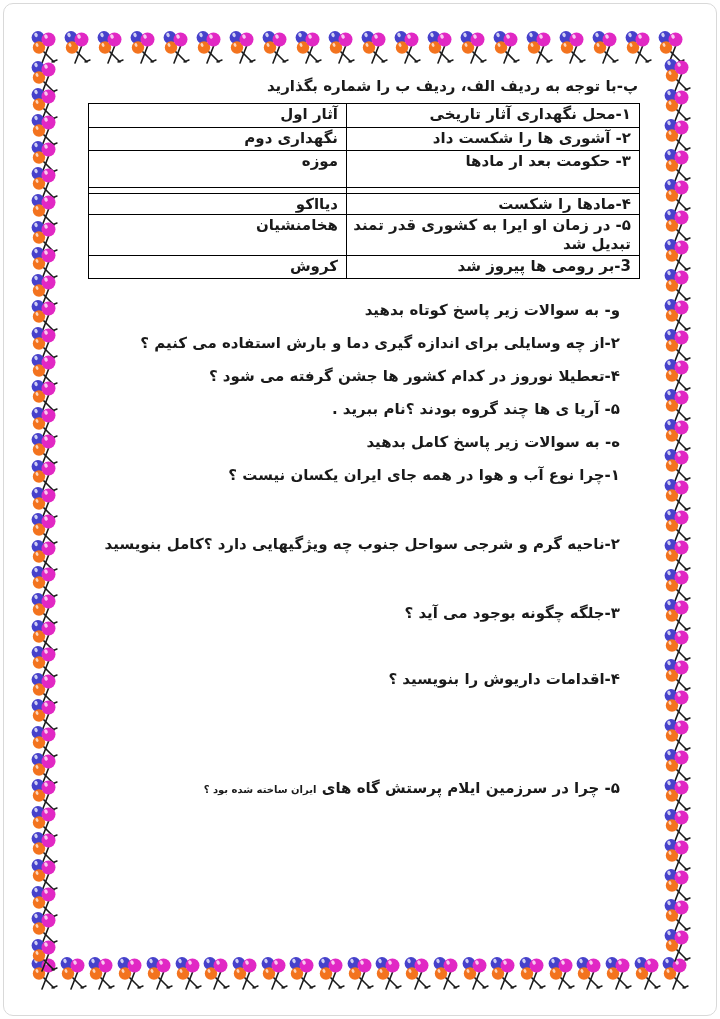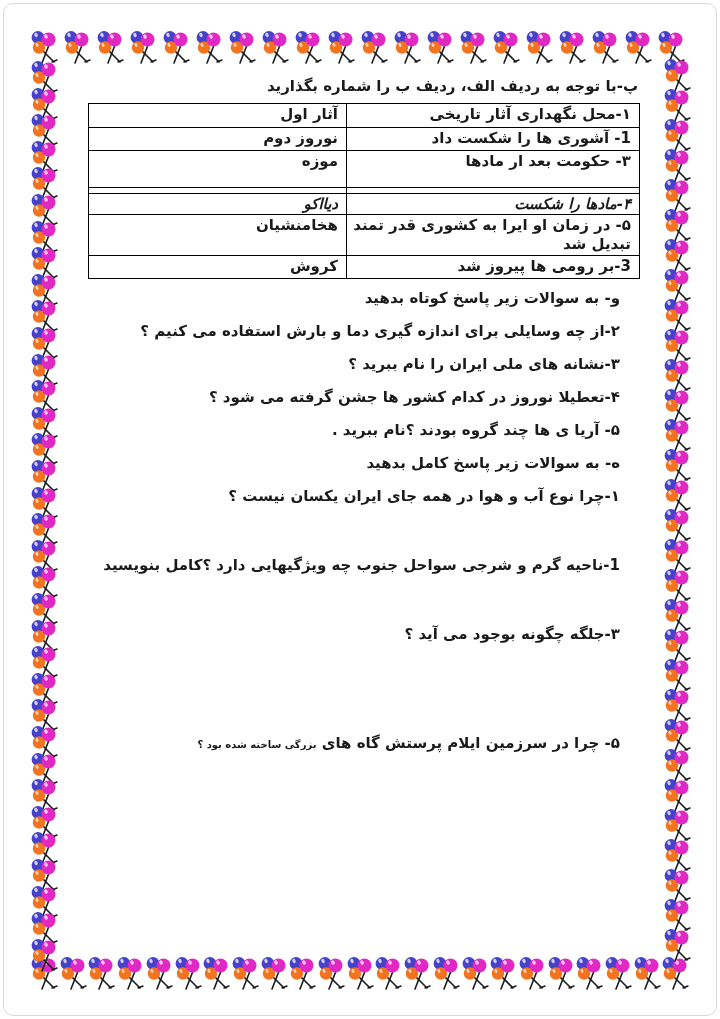--- a/index.html
+++ b/index.html
@@ -20,28 +20,28 @@
     position:absolute;left:88px;top:103px;width:529px;
     border-collapse:collapse;direction:rtl;table-layout:fixed;
   }
   table.match td{
     border:1px solid #000;vertical-align:top;
     font-size:15px;font-weight:700;line-height:19px;padding:1px 8px 0 2px;
   }
   td.c-item{width:282px;}
   td.c-answer{width:247px;padding-right:28px;}
   tr.r1 td{height:22px;} tr.r2 td{height:21px;} tr.r3 td{height:35px;}
-  tr.rspacer td{height:5px;padding:0;} tr.r4 td{height:16px;font-style:italic;}
+  tr.rspacer td{height:5px;padding:0;} tr.r4 td{height:16px;}
   tr.r5 td{height:39px;} tr.r6 td{height:21px;margin-left:6px;}
   .questions{
     position:absolute;left:88px;top:288px;width:532px;
     direction:rtl;text-align:right;font-size:15px;font-weight:700;
   }
   .qline{line-height:20px;margin-top:13px;white-space:nowrap;}
-  .qline.first{margin-top:0;}
+  .qline.first{margin-top:12px;}
   .qline.gap-lg{margin-top:47px;}
   .qline.gap-md{margin-top:44px;}
   .qline.gap-xl{margin-top:87px;}
   .qtail{font-size:10px;font-weight:700;}
 </style>
 </head>
 <body>
 
 <div class="card-border"></div>
 
@@ -1334,22 +1334,22 @@
 
 <div class="hdr">پ-با توجه به ردیف الف، ردیف ب را شماره بگذارید</div>
 
 <table class="match">
   <tbody>
     <tr class="r1">
       <td class="c-item">۱-محل  نگهداری  آثار  تاریخی</td>
       <td class="c-answer">آثار اول</td>
     </tr>
     <tr class="r2">
-      <td class="c-item">1- آشوری ها  را شکست داد</td>
-      <td class="c-answer">نوروز دوم</td>
+      <td class="c-item">۲- آشوری ها  را شکست داد</td>
+      <td class="c-answer">نگهداری دوم</td>
     </tr>
     <tr class="r3">
       <td class="c-item">۳- حکومت بعد ار مادها</td>
       <td class="c-answer">موزه</td>
     </tr>
     <tr class="rspacer">
       <td class="c-item"></td>
       <td class="c-answer"></td>
     </tr>
     <tr class="r4">
@@ -1363,21 +1363,21 @@
     <tr class="r6">
       <td class="c-item">3-بر رومی ها پیروز شد</td>
       <td class="c-answer">کروش</td>
     </tr>
   </tbody>
 </table>
 
 <div class="questions">
   <div class="qline first">و- به سوالات زیر پاسخ کوتاه بدهید</div>
   <div class="qline">۲-از چه وسایلی برای اندازه گیری دما و بارش استفاده می کنیم ؟</div>
-  <div class="qline">۳-نشانه های ملی ایران را نام ببرید ؟</div>
   <div class="qline">۴-تعطیلا نوروز در کدام کشور ها  جشن گرفته می شود ؟</div>
   <div class="qline">۵- آریا ی ها چند  گروه بودند ؟نام ببرید .</div>
   <div class="qline">ه- به سوالات زیر پاسخ کامل بدهید</div>
   <div class="qline"><span>۱-چرا نوع آب و هوا در همه جای ایران یکسان نیست ؟</span><span class="qtail"></span></div>
-  <div class="qline gap-lg"><span>1-ناحیه گرم و شرجی سواحل جنوب چه ویژگیهایی دارد ؟کامل بنویسید</span><span class="qtail"></span></div>
+  <div class="qline gap-lg"><span>۲-ناحیه گرم و شرجی سواحل جنوب چه ویژگیهایی دارد ؟کامل بنویسید</span><span class="qtail"></span></div>
   <div class="qline gap-lg"><span>۳-جلگه چگونه بوجود می آید ؟</span><span class="qtail"></span></div>
-  <div class="qline gap-xl"><span>۵- چرا در سرزمین ایلام پرستش گاه های </span><span class="qtail">بزرگی ساخته شده بود ؟</span></div>
+  <div class="qline gap-md"><span>۴-اقدامات داریوش را بنویسید ؟</span><span class="qtail"></span></div>
+  <div class="qline gap-xl"><span>۵- چرا در سرزمین ایلام پرستش گاه های </span><span class="qtail">ایران ساخته شده بود ؟</span></div>
 </div>
 
 </body></html>

